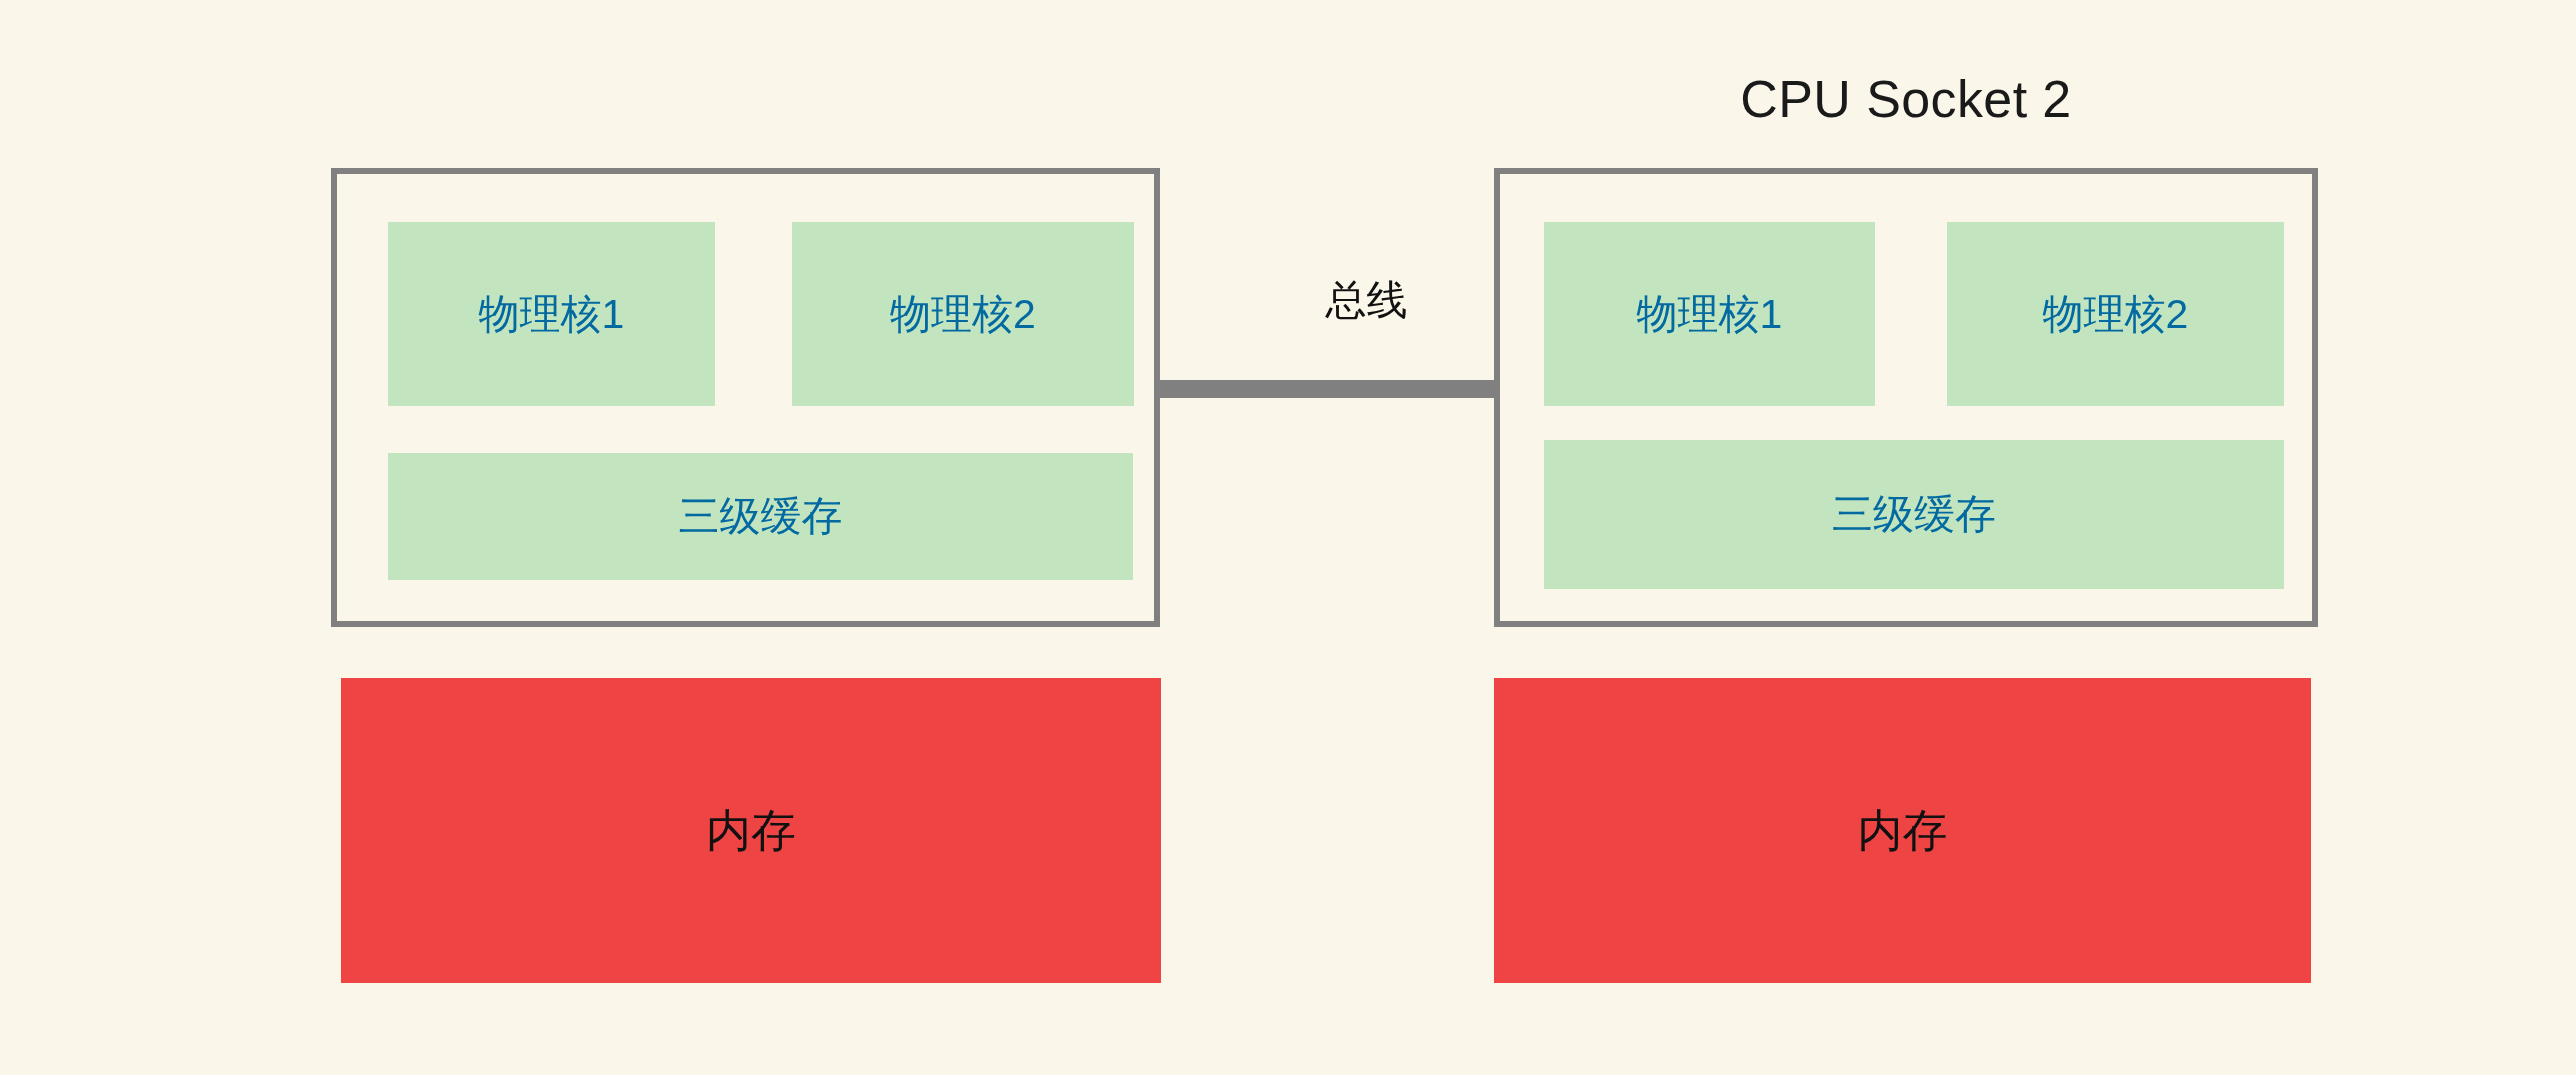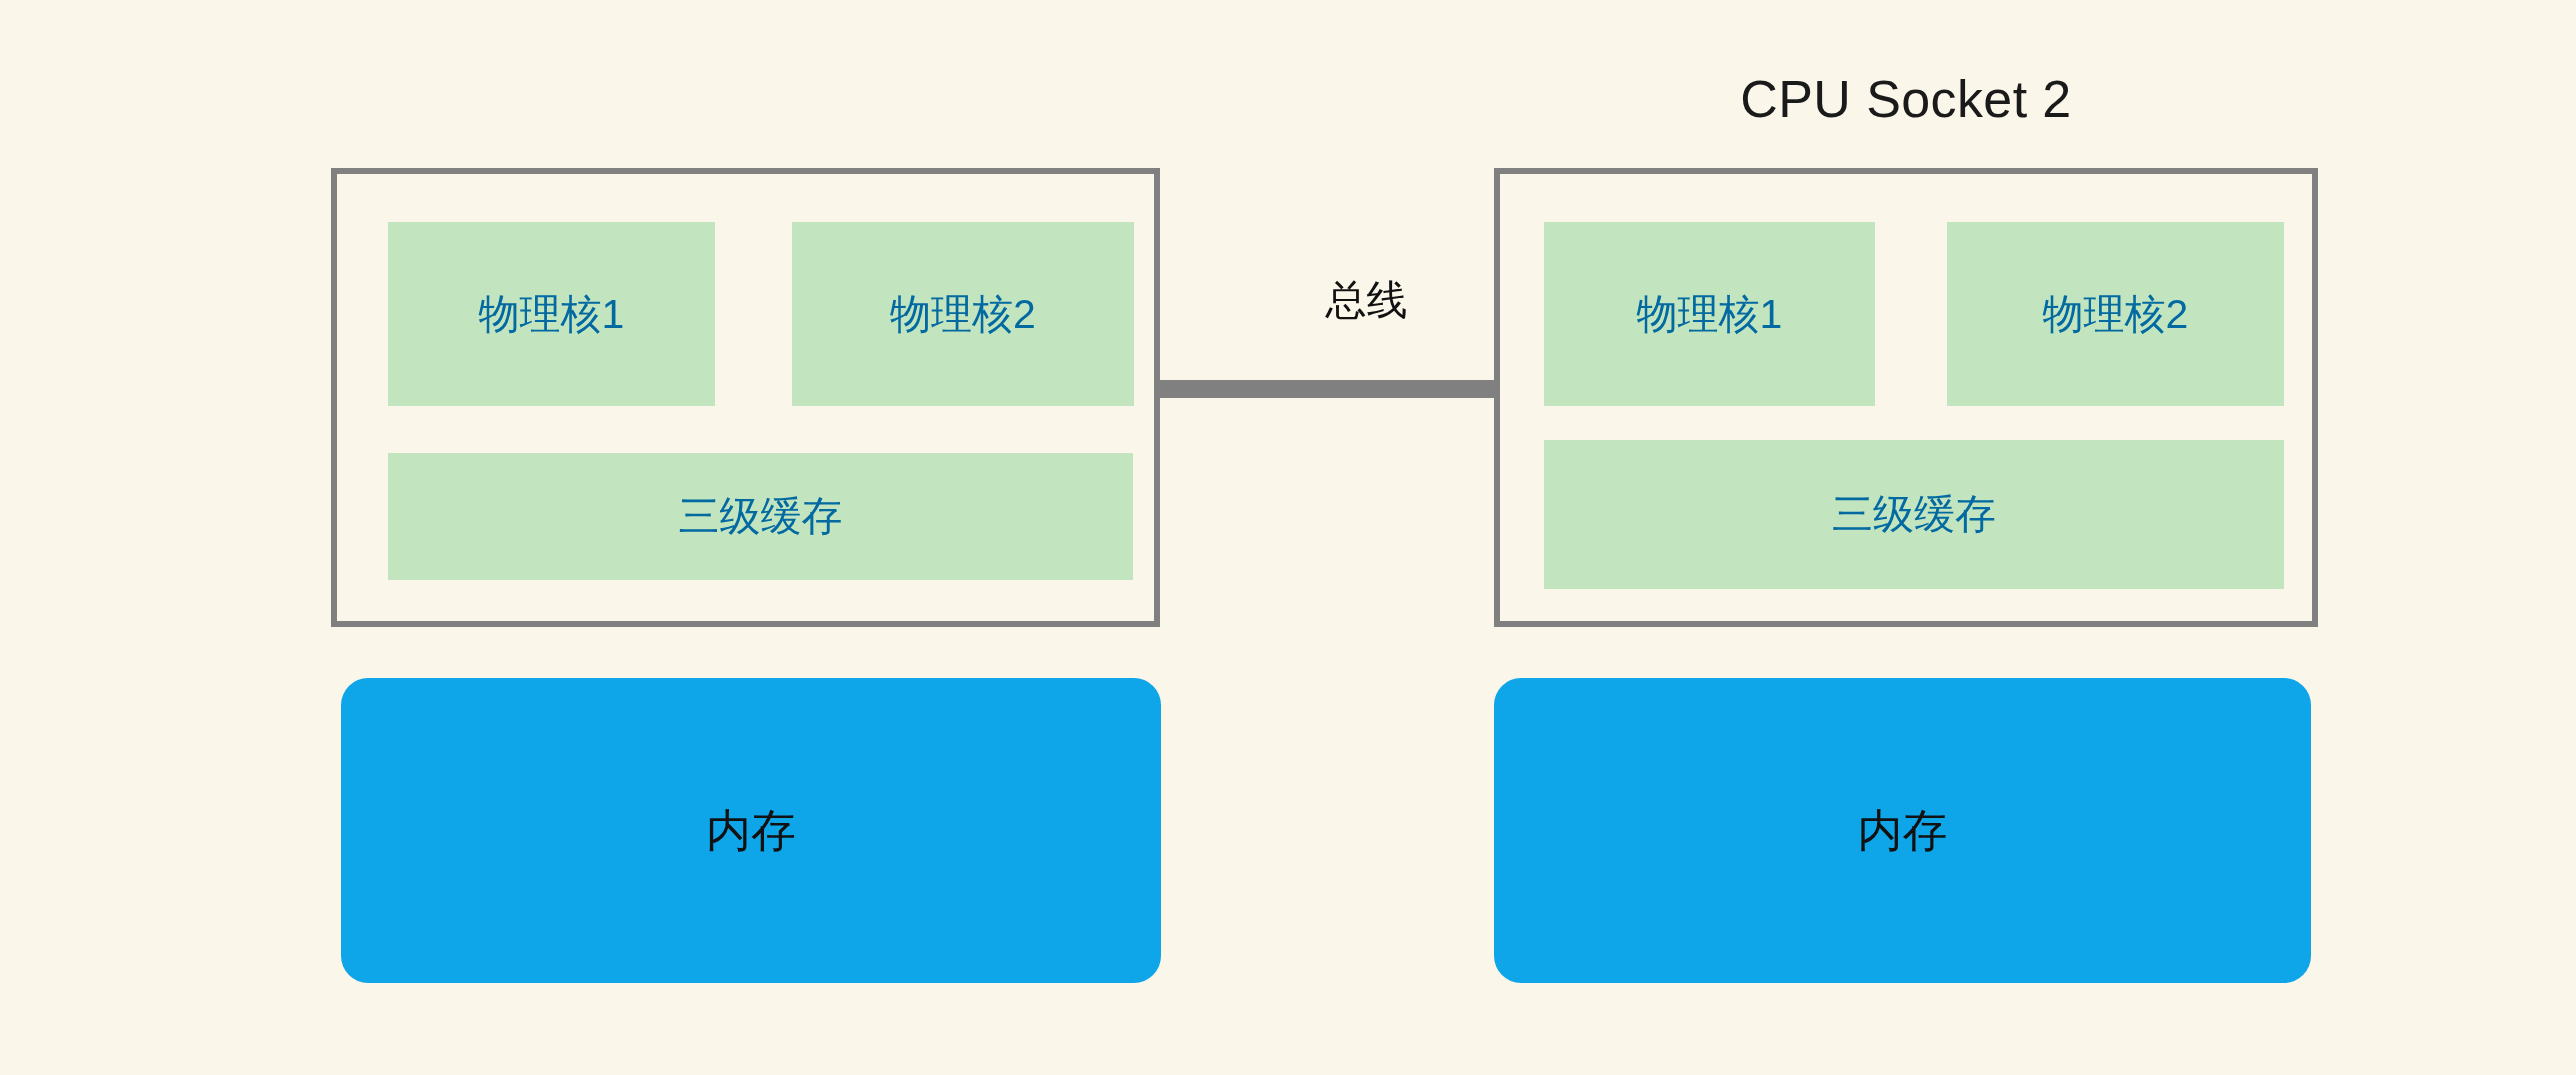--- a/index.html
+++ b/index.html
@@ -85,25 +85,24 @@
     text-align: center;
     font-size: 41px;
     color: #111111;
     white-space: nowrap;
     margin-left: 40px;
   }
 
   
   .memory {
     position: absolute;
-    background: #0ea5e9;
+    background: #ef4444;
     display: flex;
     align-items: center;
     justify-content: center;
-    border-radius: 27px;
   }
   .memory-label {
     font-size: 45px;
     color: #111111;
     white-space: nowrap;
     line-height: 1;
   }
   #memory-1 { left: 341px;  top: 678px; width: 820px; height: 305px; }
   #memory-2 { left: 1494px; top: 678px; width: 817px; height: 305px; }
 </style>

